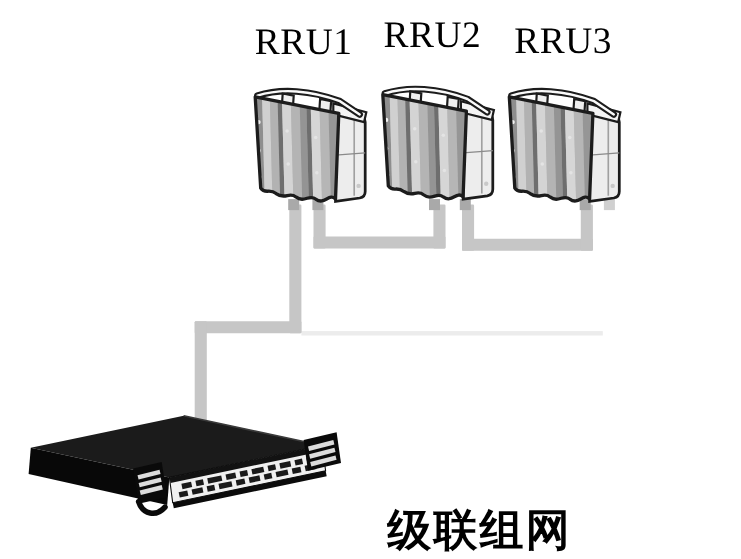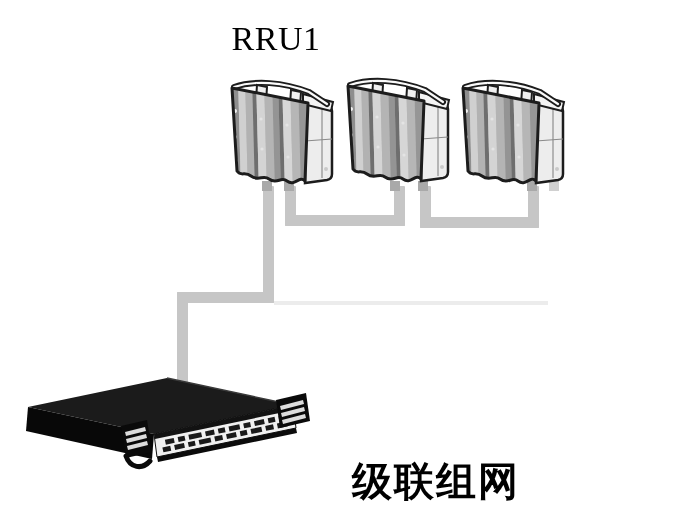--- a/index.html
+++ b/index.html
@@ -122,20 +122,22 @@
     <use href="#rru-sym"></use>
   </svg>
   <svg class="rru rru2" viewBox="0 0 116 116">
     <use href="#rru-sym"></use>
   </svg>
   <svg class="rru rru3" viewBox="0 0 116 116">
     <use href="#rru-sym"></use>
   </svg>
 
   <div class="rru-label l1">RRU1</div>
+  <div class="rru-label l2">RRU2</div>
+  <div class="rru-label l3">RRU3</div>
 
   <svg class="bbu" viewBox="0 0 300 110">
     <polygon points="10,47 149,18 275,45 136,74" fill="#1b1b1b"></polygon>
     <path d="M149 18 L275 45" stroke="#3a3a3a" stroke-width="1.5" fill="none"></path>
     <polygon points="10,47 136,74 134,99 8,71" fill="#080808"></polygon>
     <polygon points="136,74 275,45 278,68 139,97" fill="#f0f0f0" stroke="#0d0d0d" stroke-width="1"></polygon>
     <polygon points="136,74 275,45 276,50 137,79" fill="#121212"></polygon>
     <polygon points="139,97 278,68 279,73 140,102" fill="#0b0b0b"></polygon>
     <g transform="translate(141,81) rotate(-11.8)" fill="#1a1a1a">
       <rect x="6" y="0" width="9" height="5"></rect>

